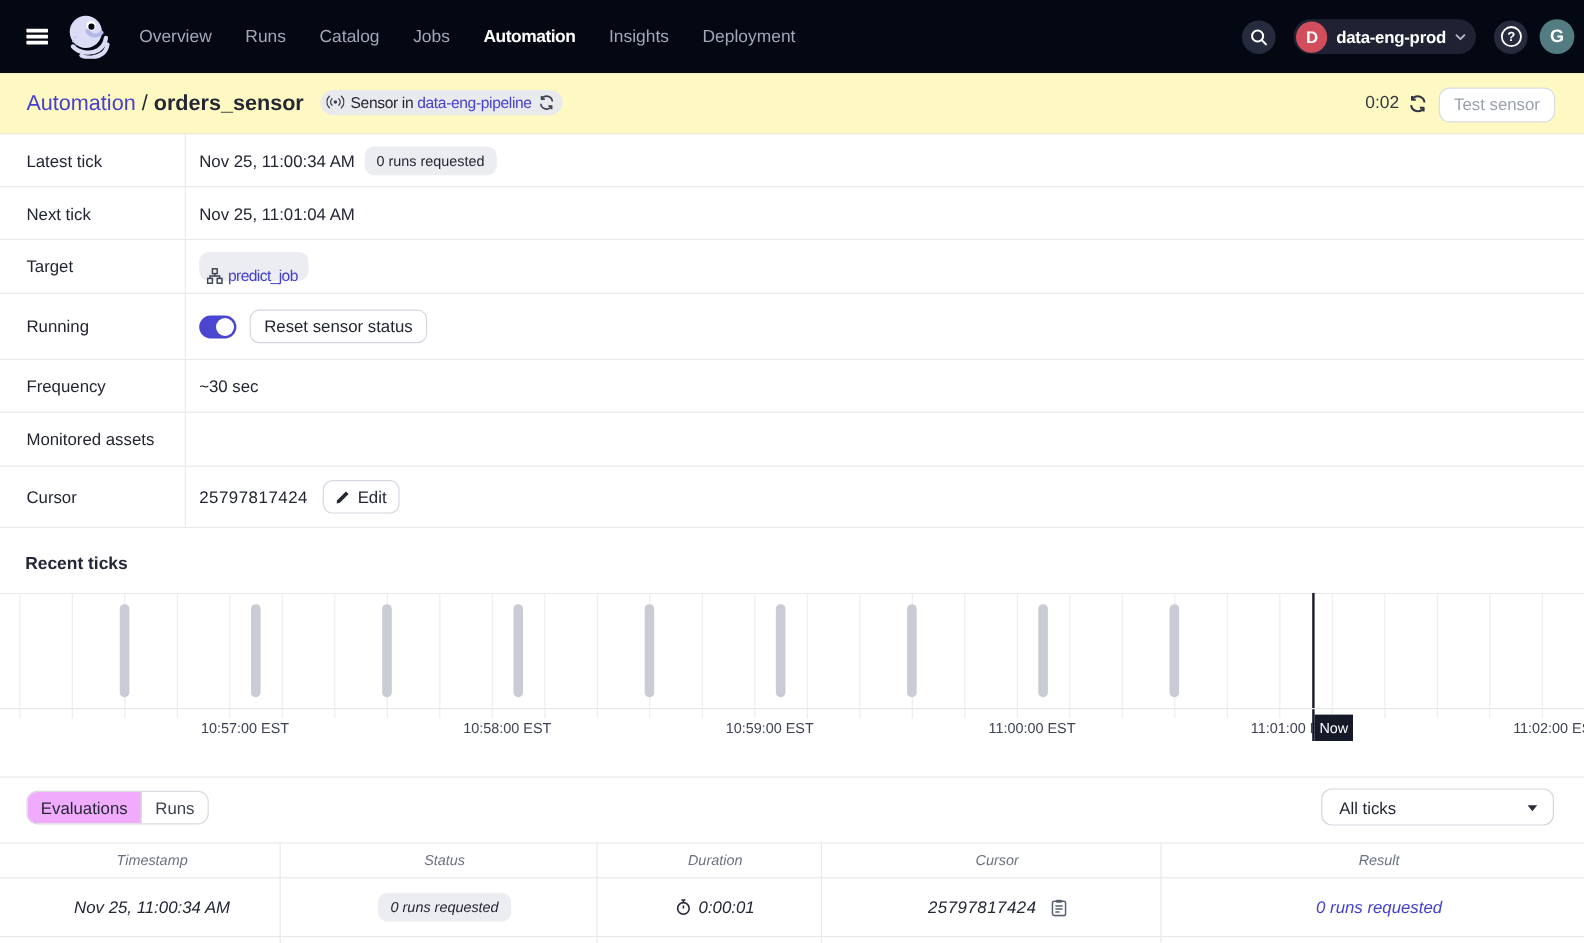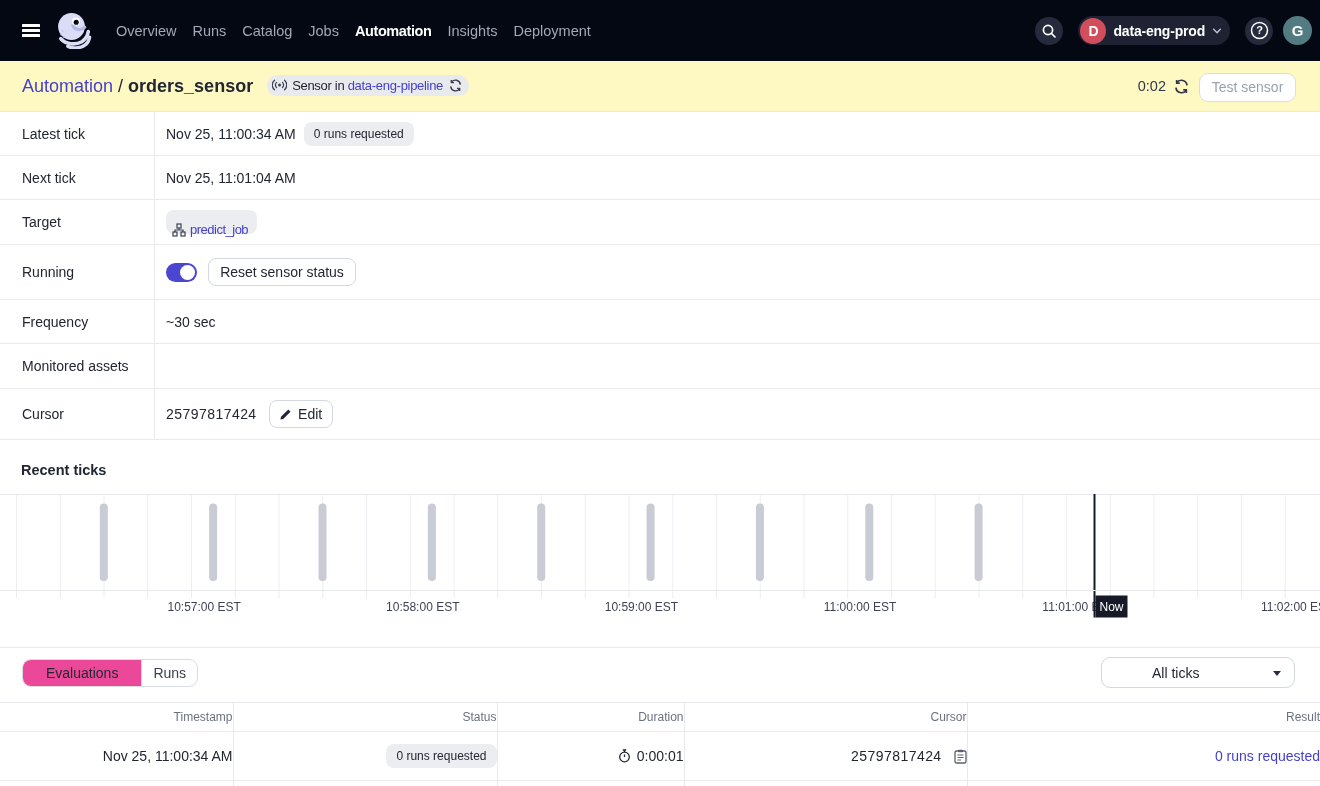--- a/index.html
+++ b/index.html
@@ -5,21 +5,21 @@
 * { margin:0; padding:0; box-sizing:border-box; }
 html,body { width:1320px; height:786px; overflow:hidden; background:#fff;
   font-family:"Liberation Sans", sans-serif; }
 body { position:relative; font-size:14px; color:#222631; }
 
 
 .nav { height:61px; background:#040812; display:flex; align-items:center; }
 .hamb { width:18px; margin-left:22px; display:flex; flex-direction:column; gap:2.6px; }
 .hamb span { display:block; height:2.4px; background:#fff; border-radius:0.5px; }
 .logo { margin-left:15px; width:37px; height:37px; }
-.navlinks { display:flex; margin-left:24px; gap:16px; }
+.navlinks { display:flex; margin-left:24px; gap:28px; }
 .navlinks a { color:#a2a7b9; text-decoration:none; font-size:14.5px; }
 .navlinks a.active { color:#fff; font-weight:700; letter-spacing:-0.4px; }
 .navright { margin-left:auto; display:flex; align-items:center; }
 .circbtn { width:28px; height:28px; border-radius:50%; background:#262a3d;
   display:flex; align-items:center; justify-content:center; }
 .deppill { height:29px; margin-left:15px; margin-right:15px; border-radius:15px;
   background:#1e2233; display:flex; align-items:center; padding:0 8px 0 2px; }
 .dcirc { width:26px; height:26px; border-radius:50%; background:#d24e5c; color:#fff;
   font-size:14px; font-weight:700; display:flex; align-items:center; justify-content:center; }
 .deppill .dname { color:#fff; font-size:14px; font-weight:600; letter-spacing:-0.2px; margin-left:7px; margin-right:7px; }
@@ -56,30 +56,30 @@
   display:flex; align-items:center; justify-content:center; font-size:14px; color:#232733; }
 
 
 .rthead { height:54px; }
 .rthead h3 { font-size:14.5px; font-weight:700; color:#232733; padding:22px 0 0 21px; }
 
 
 .tabsrow { height:55px; border-top:1px solid #e7e9ed; position:relative; }
 .seg { position:absolute; left:22px; top:10.5px; height:28px; display:flex;
   border:1px solid #d8dbe0; border-radius:9px; overflow:hidden; background:#fff; }
-.seg .s1 { background:#ec4899; padding:0 23px; display:flex; align-items:center;
+.seg .s1 { background:#f0abfc; padding:0 11px; display:flex; align-items:center;
   font-size:14px; color:#232733; border-right:1px solid #d8dbe0; }
 .seg .s2 { padding:0 11px; display:flex; align-items:center; font-size:14px; color:#3c4150; }
 .sel { position:absolute; right:25px; top:9px; width:194px; height:31px;
-  border:1px solid #d3d7de; border-radius:9px; background:#fff; display:flex; align-items:center;padding-left:36px; }
+  border:1px solid #d3d7de; border-radius:9px; background:#fff; display:flex; align-items:center; }
 .sel span { margin-left:14px; font-size:14px; color:#232733; }
 .sel .car { position:absolute; right:13px; top:13px; width:0; height:0;
   border-left:4.5px solid transparent; border-right:4.5px solid transparent; border-top:5.5px solid #2a2e3c; }
 table.ticks { width:100%; border-collapse:collapse; table-layout:fixed; }
-table.ticks th, table.ticks td { border-right:1px solid #e7e9ed; text-align:right; }
+table.ticks th, table.ticks td { border-right:1px solid #e7e9ed; text-align:center;font-style:italic; }
 table.ticks th { border-top:1px solid #e7e9ed; border-bottom:1px solid #e7e9ed;
   height:29px; font-size:12px; font-weight:400; color:#6a7280; padding-left:21px; }
 table.ticks td { height:49px; border-bottom:1px solid #e7e9ed; padding-left:21px; font-size:14px; }
 table.ticks th.c2, table.ticks td.c2 { padding-left:11px; }
 </style>
 </head>
 <body>
 
 <div class="nav">
   <div class="hamb">

